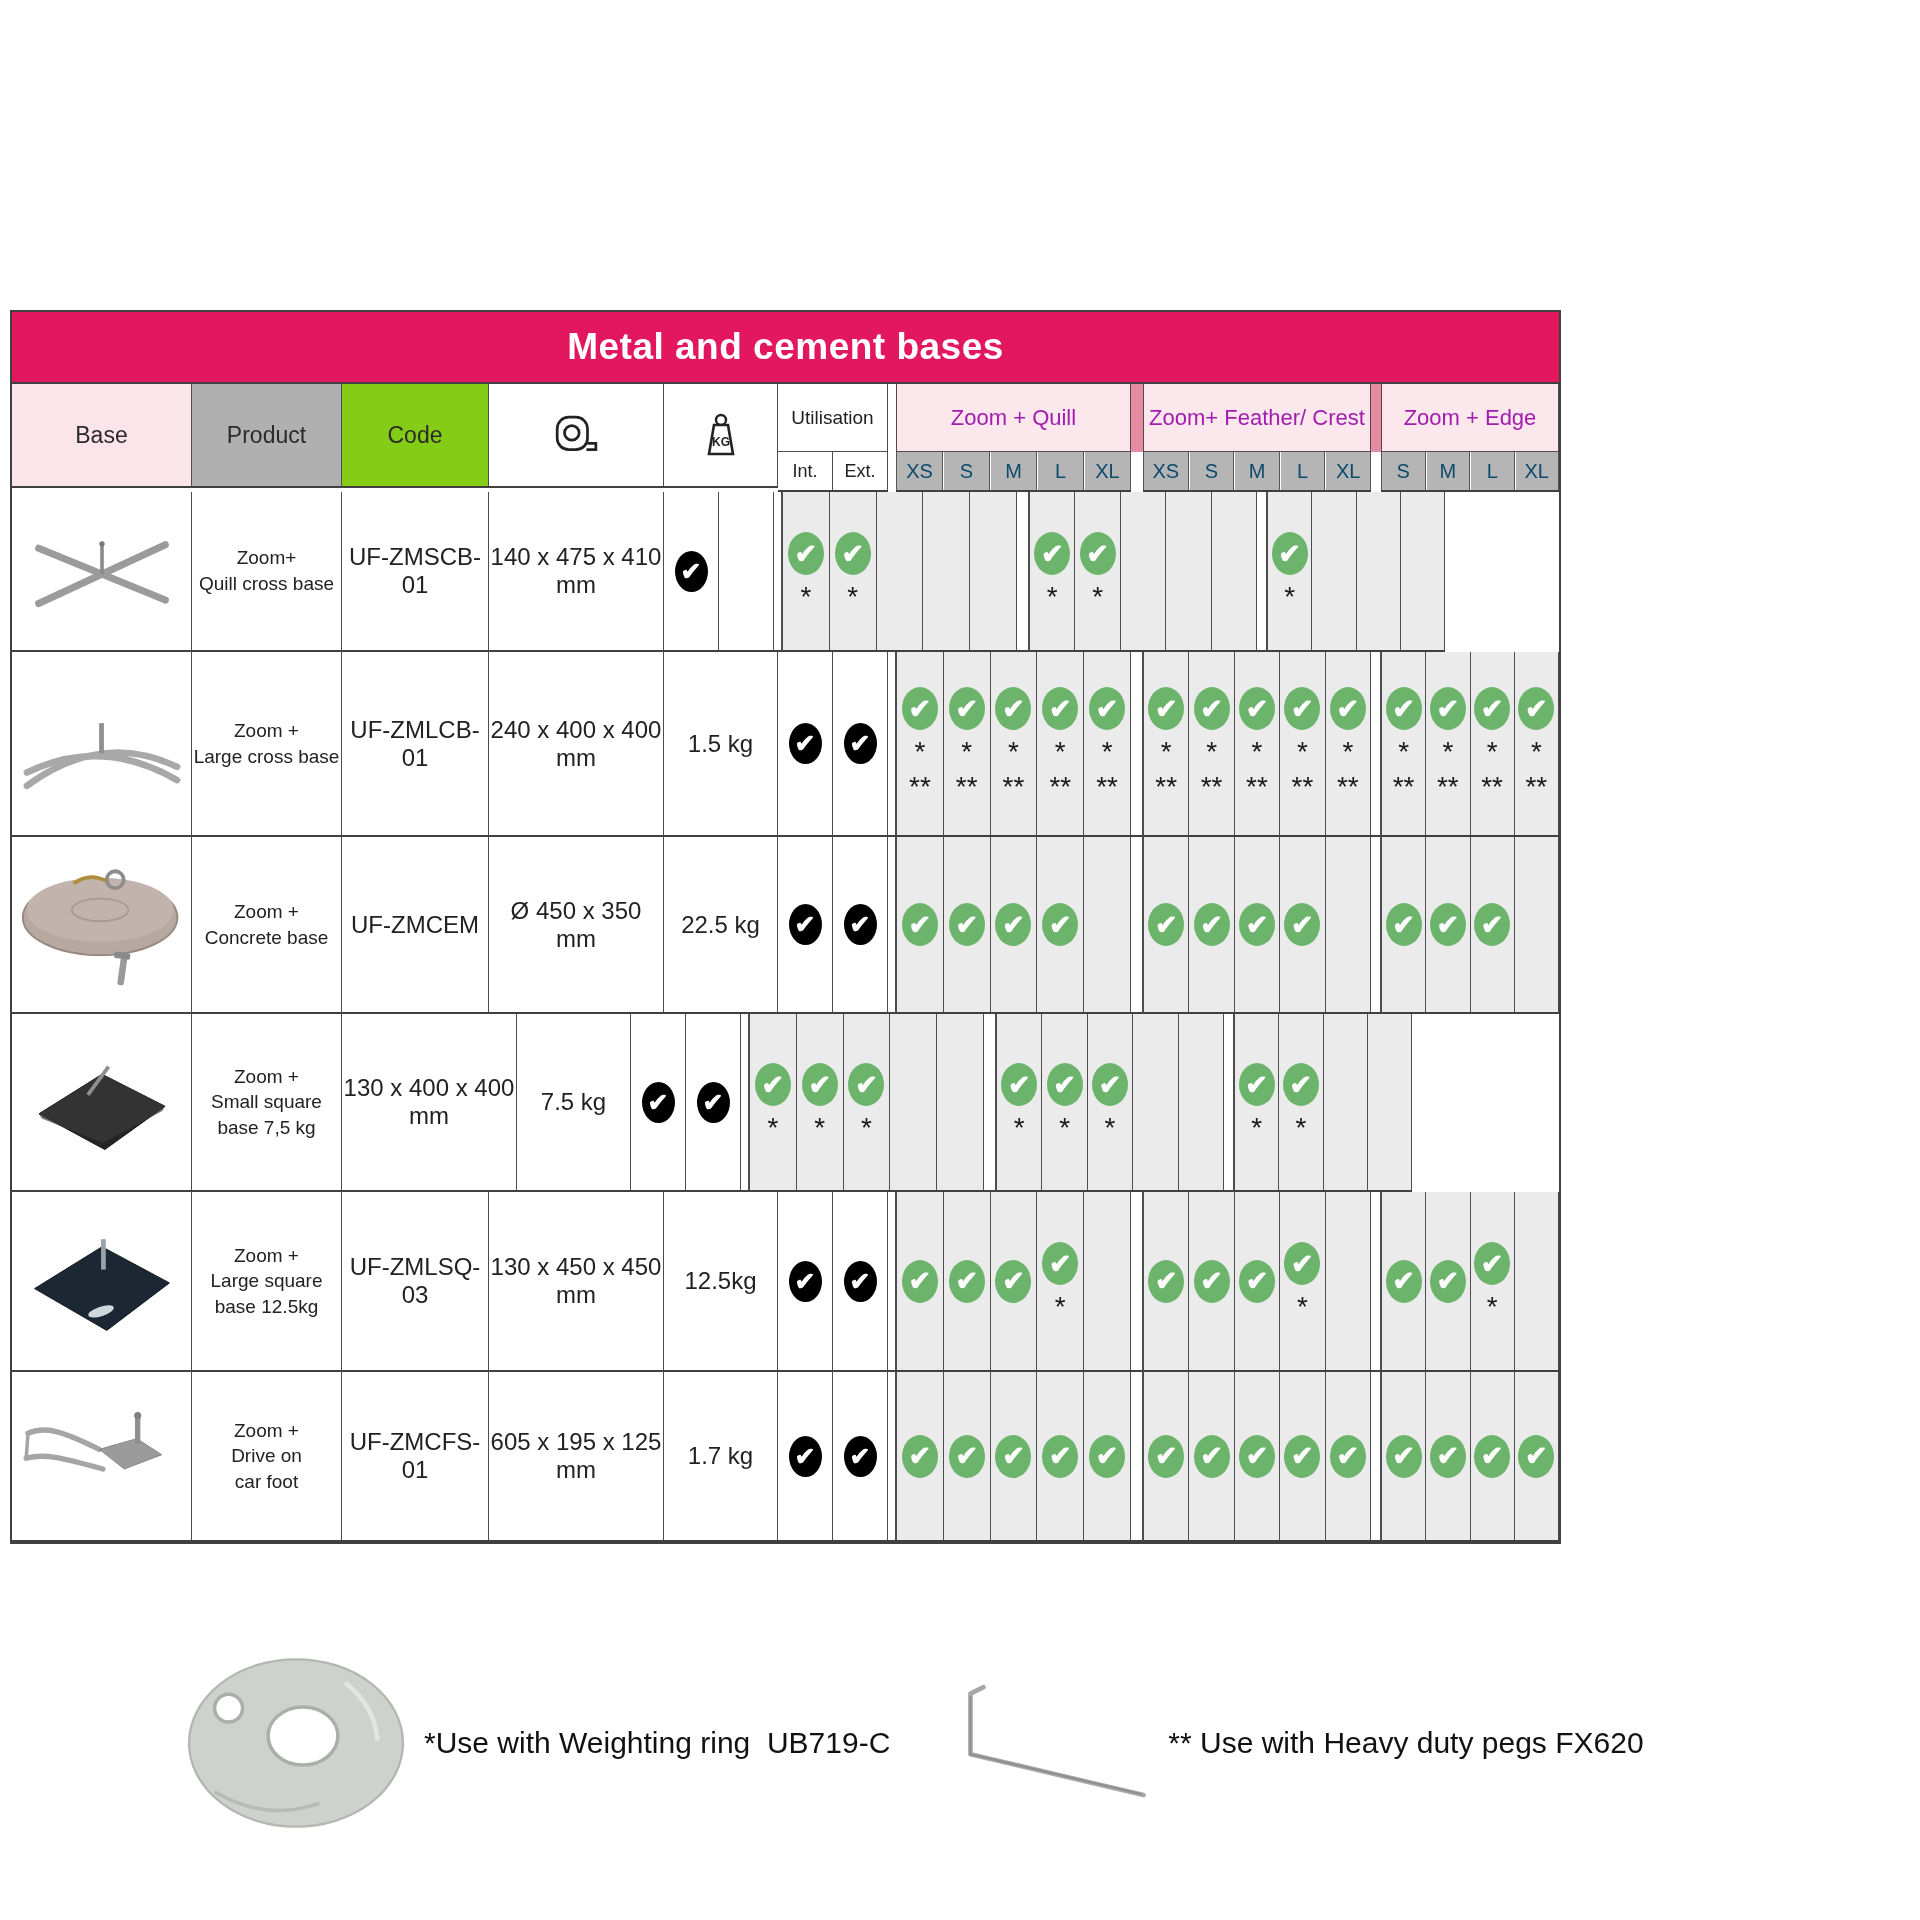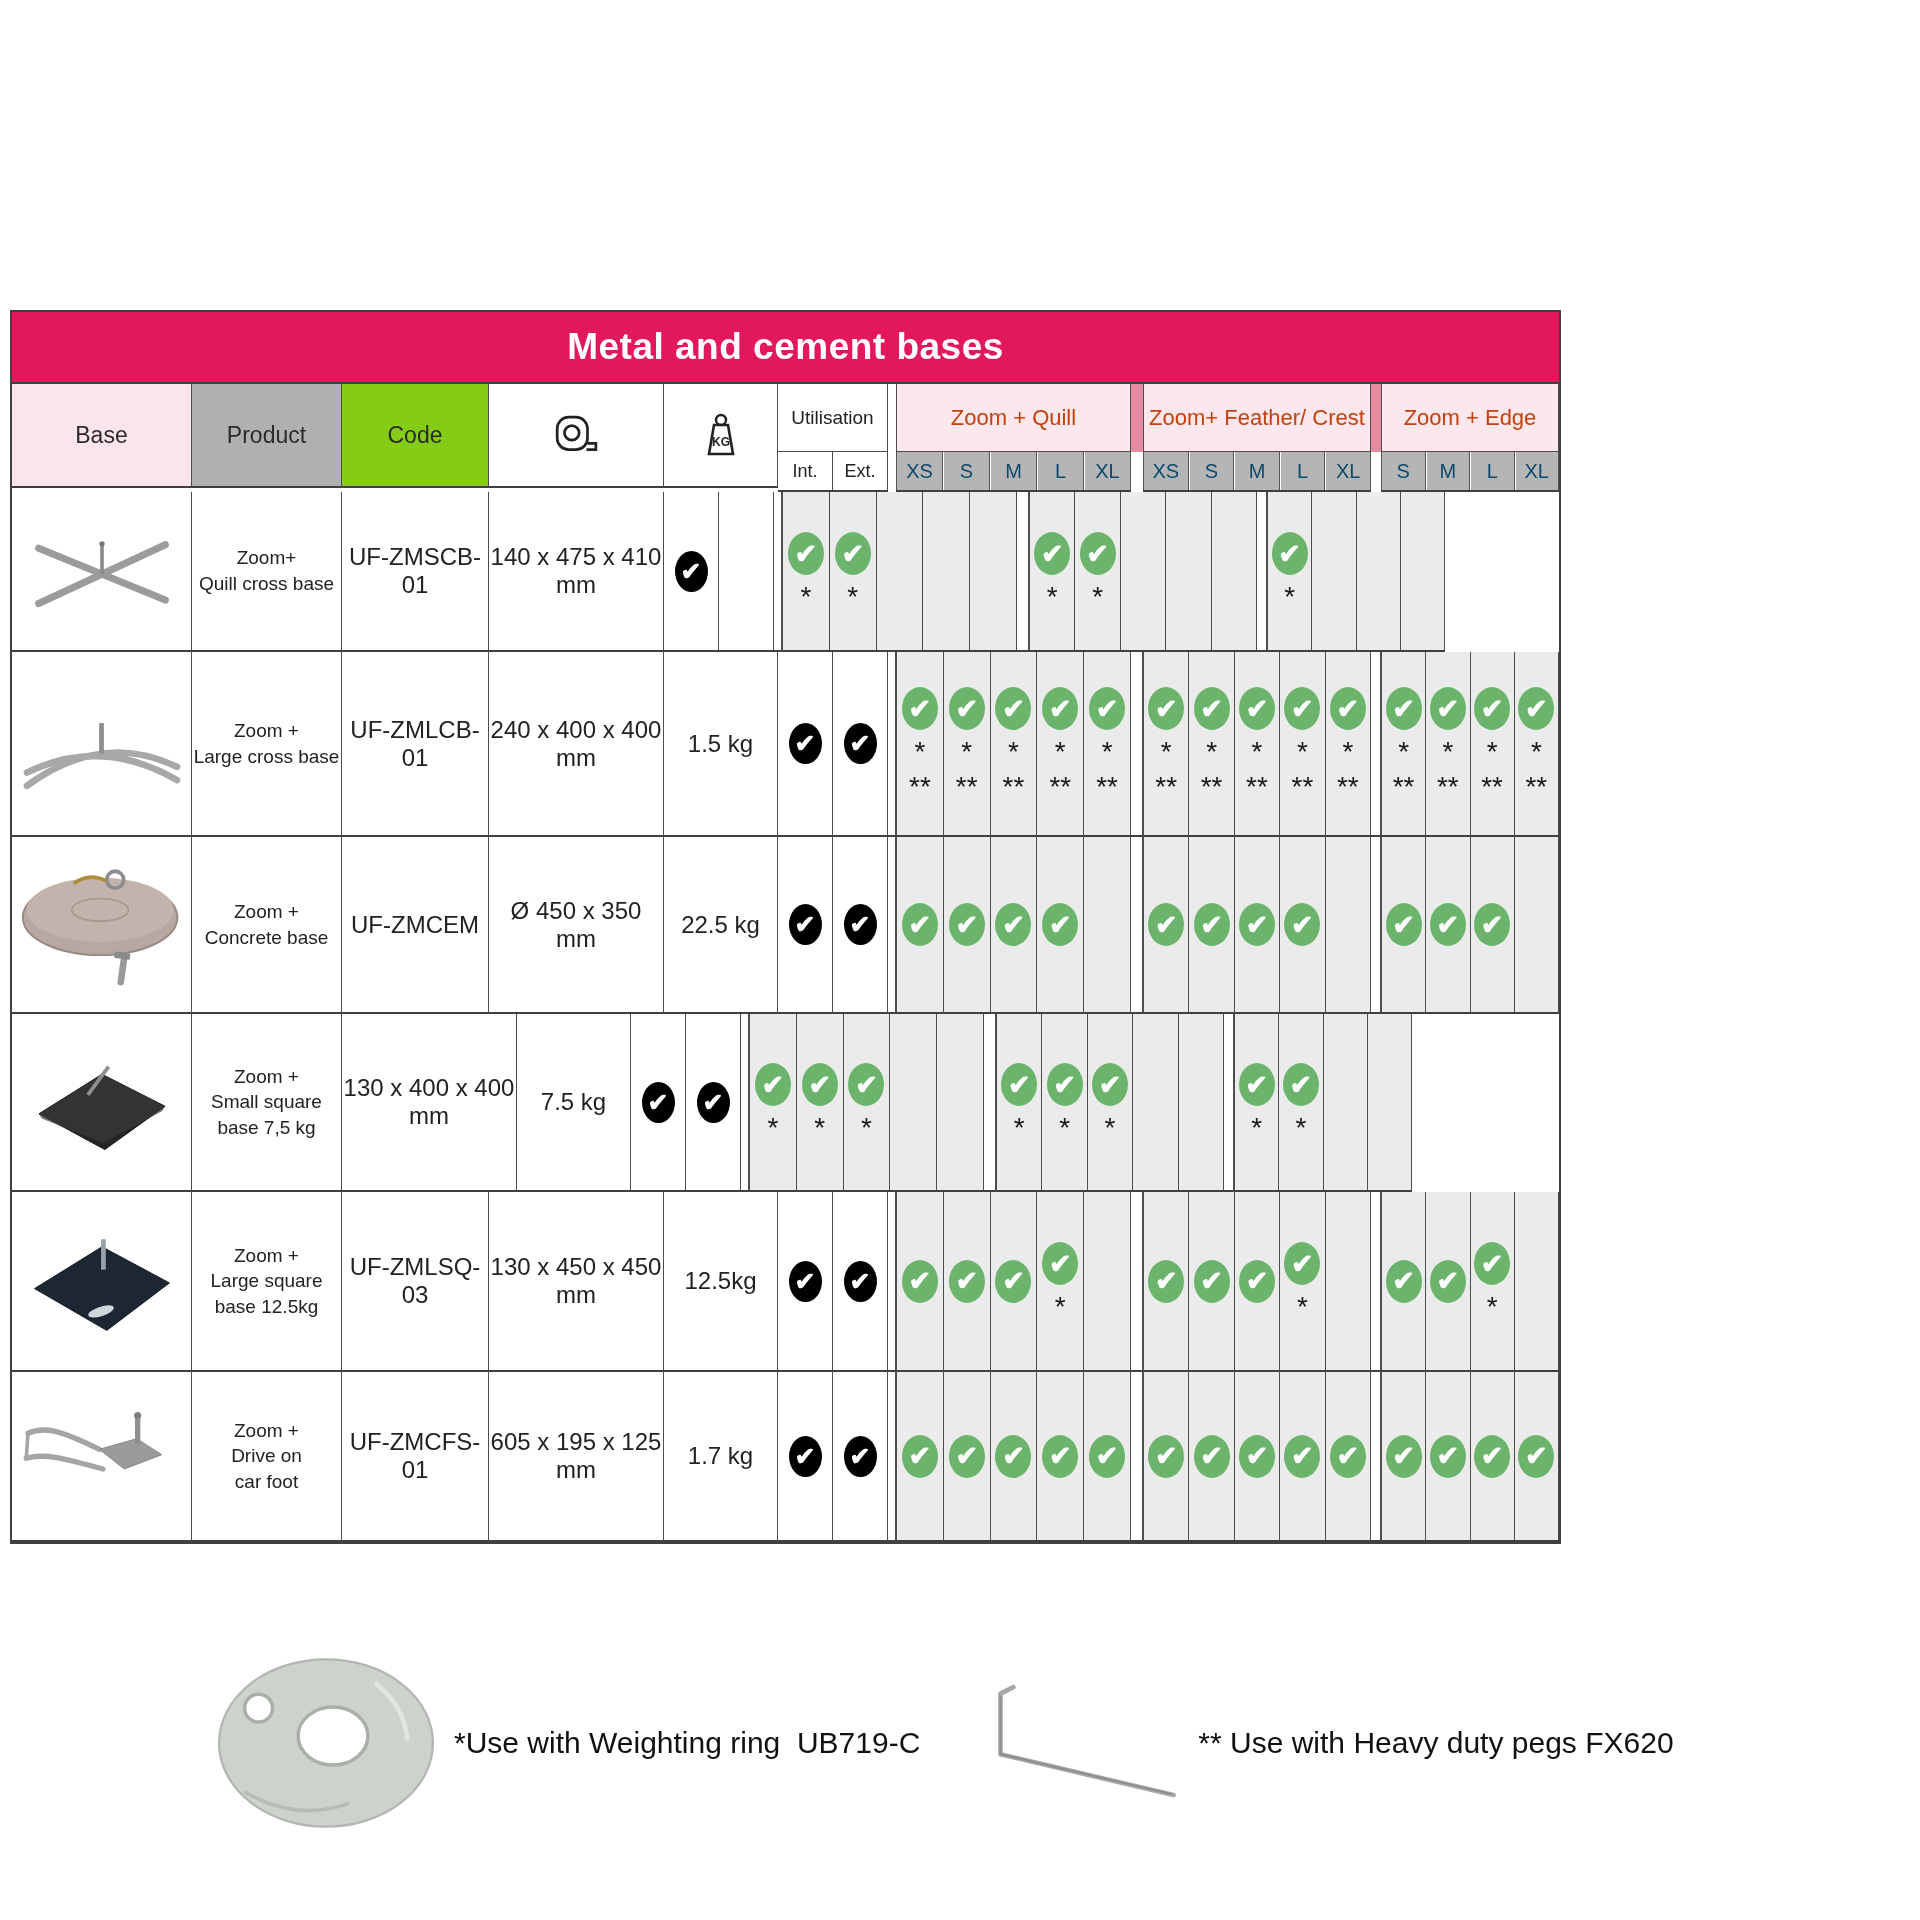--- a/index.html
+++ b/index.html
@@ -30,40 +30,40 @@
   .util-bot .cell{width:55px;font-size:18px;border-right:1px solid #4d4d4d;height:38px;}
   .gap{display:flex;flex-direction:column;flex-shrink:0;}
   .g1{width:8px;}.g2{width:12px;}.g3{width:10px;}
   .gtop{height:68px;}
   .rose{background:#e78ba3;}
   .sec{display:flex;flex-direction:column;flex-shrink:0;box-sizing:border-box;}
   .w-quill{width:235px;}
   .w-feather{width:228px;}
   .w-edge{width:178px;}
   .sec-label{height:68px;background:#fbe7ec;display:flex;align-items:center;justify-content:center;
-    font-size:22px;color:#c2410c;border:1px solid #4d4d4d;border-top:none;box-sizing:border-box;}
+    font-size:22px;color:#a21caf;border:1px solid #4d4d4d;border-top:none;box-sizing:border-box;}
   .sec-sizes{height:40px;display:flex;border-bottom:2px solid #404040;box-sizing:border-box;}
   .size-hd{flex:1;background:#b5b5b5;display:flex;align-items:center;justify-content:center;
     font-size:20px;color:#0c4a6e;border-right:1px solid #555;border-left:1px solid #fff;box-sizing:border-box;}
   .size-hd:first-child{border-left:1px solid #555;}
   .row{display:flex;}
   .row .cell{border-right:1px solid #4d4d4d;border-bottom:2px solid #404040;background:#fff;}
   .prod{flex-direction:column;font-size:19px;line-height:1.35;text-align:center;}
   .txt{font-size:24px;text-align:center;}
   .rsec{display:flex;flex-shrink:0;box-sizing:border-box;}
   .size-cell{flex:1;background:#ebebeb;border-right:1px solid #4d4d4d;border-bottom:2px solid #404040;
     box-sizing:border-box;display:flex;flex-direction:column;align-items:center;justify-content:center;gap:11px;}
   .size-cell:first-child{border-left:1px solid #4d4d4d;}
   .gcol{background:#fff;border:none;}
   .gcheck{width:36px;height:43px;border-radius:50%;background:#6cb46c;color:#fff;display:flex;
     align-items:center;justify-content:center;font-size:27px;font-weight:bold;flex-shrink:0;}
   .bcheck{width:33px;height:41px;border-radius:50%;background:#000;color:#fff;display:flex;
     align-items:center;justify-content:center;font-size:25px;font-weight:bold;flex-shrink:0;}
   .mark{font-size:28px;color:#1a1a1a;height:24px;line-height:22px;}
-  .footer{position:absolute;left:192px;top:1650px;display:flex;align-items:center;}
+  .footer{position:absolute;left:162px;top:1650px;display:flex;align-items:center;}
   .note{font-size:30px;color:#111;white-space:pre;}
   .ic{display:flex;align-items:center;justify-content:center;}
 </style>
 </head>
 <body>
 
 <div class="tbl">
   <div class="title-bar">Metal and cement bases</div>
 
   <div class="hdr">

